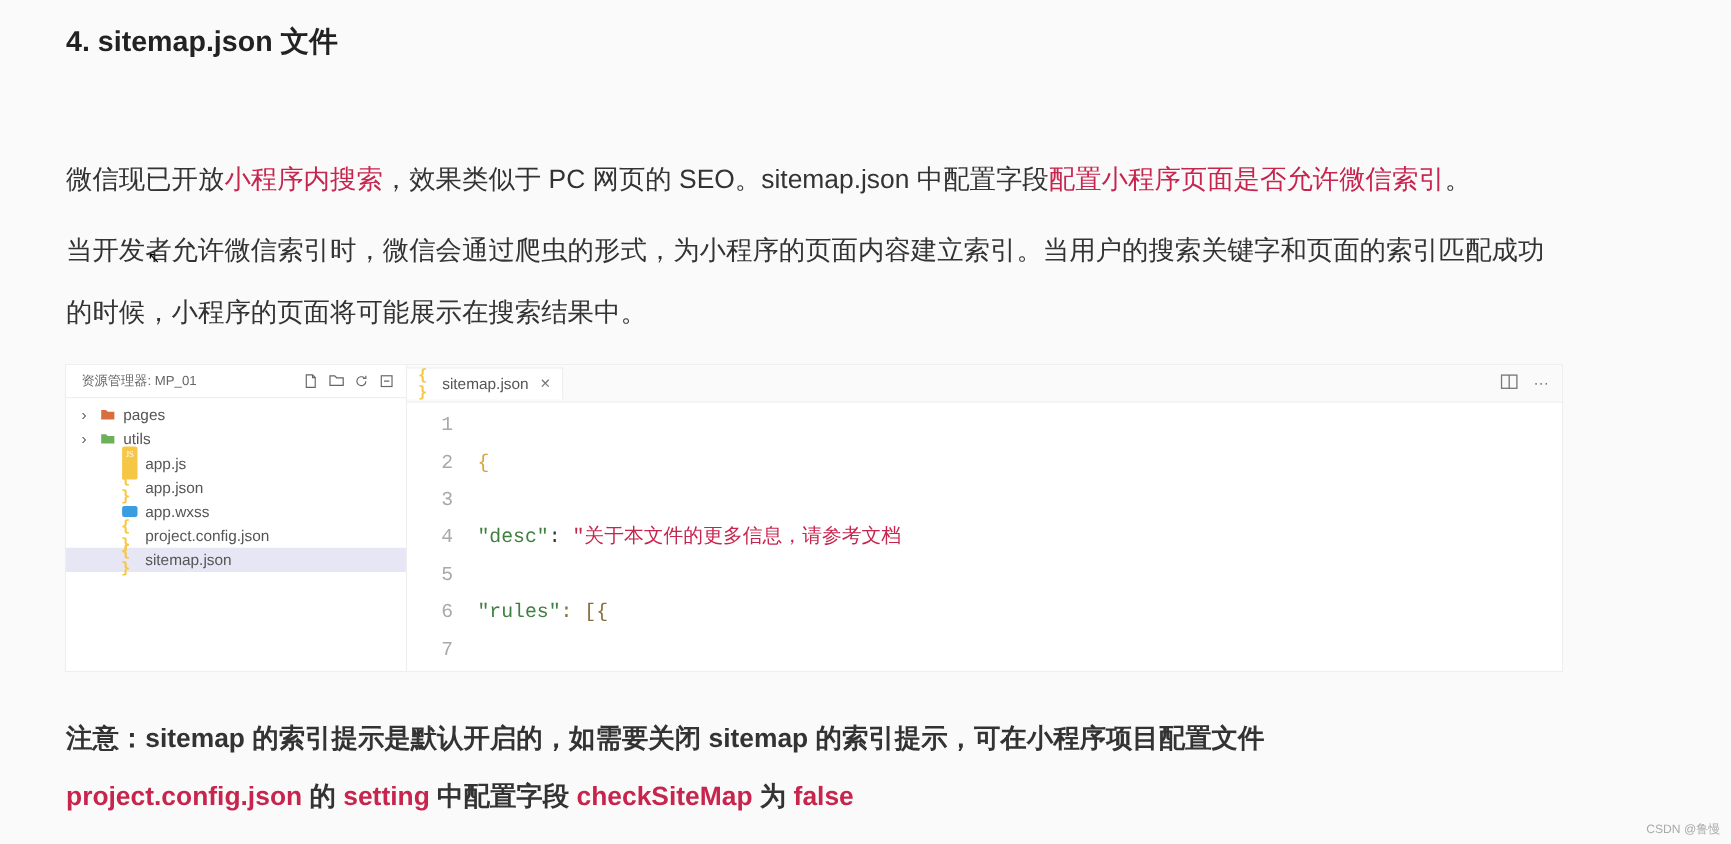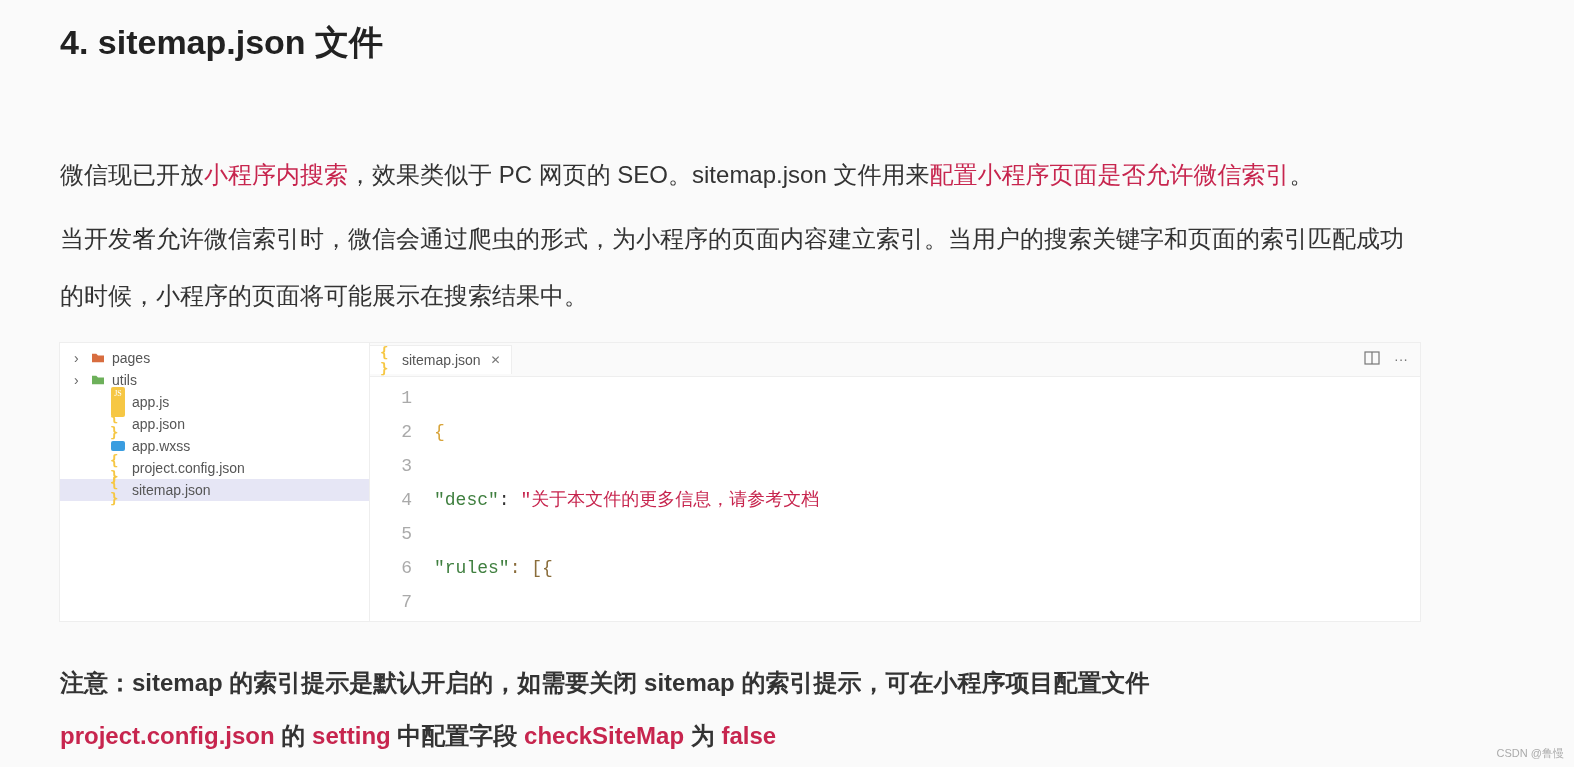--- a/index.html
+++ b/index.html
@@ -8,21 +8,21 @@
     padding: 0;
     font-family: "Microsoft YaHei", "PingFang SC", Arial, sans-serif;
     background: #fafafa;
     color: #333;
     width: 1574px;
   }
   .page {
     padding: 20px 60px 16px 60px;
   }
   h3.heading {
-    font-size: 34px;
+    font-size: 26px;
     font-weight: 700;
     margin: 0 0 80px 0;
     color: #222;
   }
   p.para {
     font-size: 24px;
     line-height: 2.4;
     margin: 0 0 6px 0;
     color: #333;
     max-width: 1360px;
@@ -136,27 +136,53 @@
     position:absolute; left:134px; top:226px; font-size:14px; color:#000;
   }
 </style>
 </head>
 <body>
 
 <div class="page">
   <h3 class="heading">4. sitemap.json 文件</h3>
 
   <p class="para">
-    <span>微信现已开放</span><span class="red">小程序内搜索</span><span>，效果类似于 PC 网页的 SEO。sitemap.json 文件用来</span><span class="red">配置小程序页面是否允许微信索引</span><span>。</span>
+    <span>微信现已开放</span><span class="red">小程序内搜索</span><span>，效果类似于 PC 网页的 SEO。sitemap.json 中配置字段</span><span class="red">配置小程序页面是否允许微信索引</span><span>。</span>
   </p>
 
   <p class="para">当开发者允许微信索引时，微信会通过爬虫的形式，为小程序的页面内容建立索引。当用户的搜索关键字和页面的索引匹配成功的时候，小程序的页面将可能展示在搜索结果中。</p>
 
   <div class="ide">
     <div class="sidebar">
+      <div class="sb-top">
+        <span class="sb-title">资源管理器: MP_01</span>
+        <span class="sb-icon">
+            <svg width="13" height="13" viewBox="0 0 16 16" fill="none" stroke="currentColor" stroke-width="1.3">
+              <path d="M3 1h7l3 3v11H3z"></path>
+              <path d="M10 1v3h3"></path>
+            </svg>
+          </span>
+        <span class="sb-icon">
+            <svg width="14" height="12" viewBox="0 0 16 14" fill="none" stroke="currentColor" stroke-width="1.3">
+              <path d="M1 2h5l2 2h7v8H1z"></path>
+            </svg>
+          </span>
+        <span class="sb-icon">
+            <svg width="13" height="13" viewBox="0 0 16 16" fill="none" stroke="currentColor" stroke-width="1.3">
+              <path d="M13 8a5 5 0 1 1-1.5-3.5"></path>
+              <path d="M13 2v3h-3"></path>
+            </svg>
+          </span>
+        <span class="sb-icon">
+            <svg width="13" height="13" viewBox="0 0 16 16" fill="none" stroke="currentColor" stroke-width="1.3">
+              <rect x="2" y="2" width="12" height="12"></rect>
+              <path d="M5 8h6"></path>
+            </svg>
+          </span>
+      </div>
       <div class="tree" id="file-tree">
           <div class="tree-item">
             <span class="chev">›</span>
             <span class="ficon">
               <svg width="14" height="12" viewBox="0 0 16 14" fill="#d86d3f">
                 <path d="M1 2h5l2 2h7v8H1z"></path>
               </svg>
             </span>
             <span>pages</span>
           </div>

